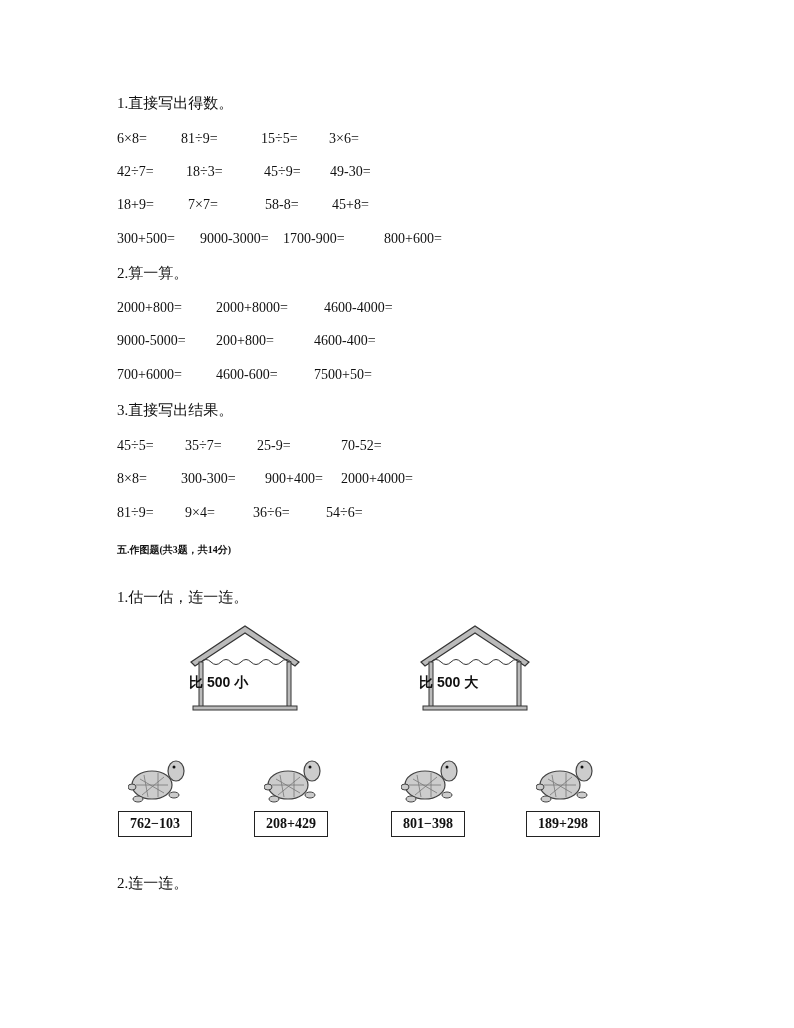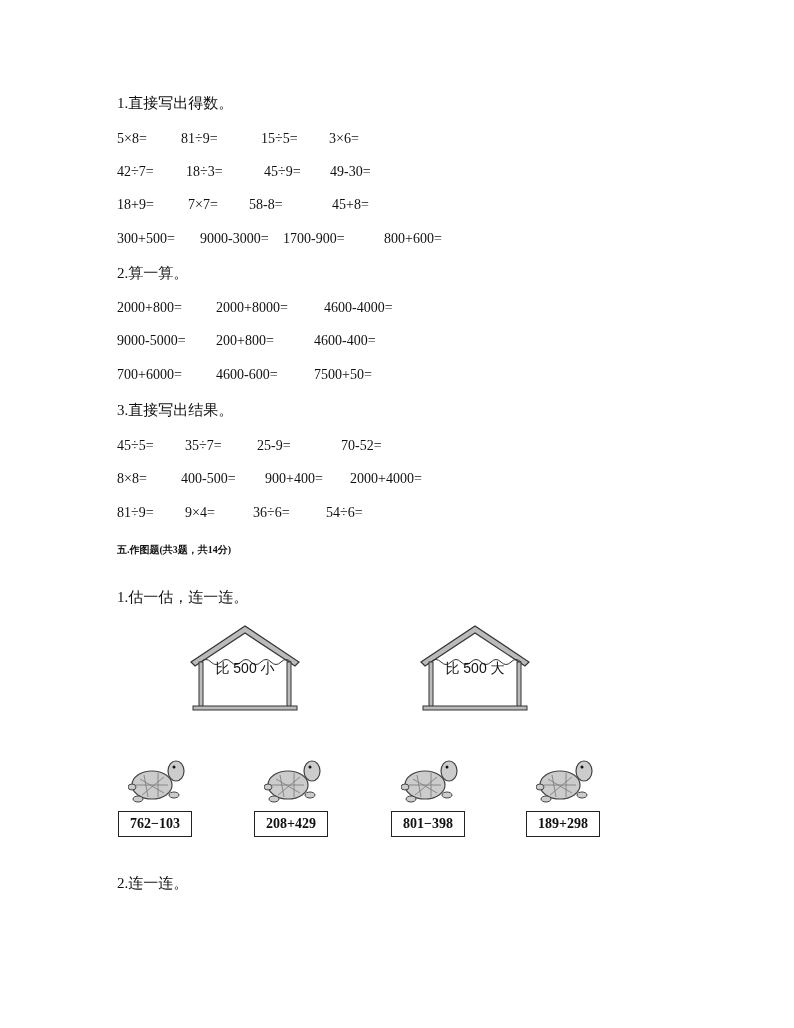--- a/index.html
+++ b/index.html
@@ -5,48 +5,48 @@
     html, body { margin: 0; padding: 0; background: #ffffff; }
     body { width: 794px; height: 1028px; position: relative; overflow: hidden;
            font-family: "Liberation Serif", "DejaVu Serif", serif; color: #111; }
     .line { position: absolute; left: 117px; font-size: 14px; white-space: nowrap; }
     .heading { font-size: 15px; }
     .bold { font-weight: bold; font-size: 10px; }
     .row { position: absolute; left: 117px; height: 20px; font-size: 14px; }
     .row span { position: absolute; top: 0; white-space: nowrap; }
     .house { position: absolute; width: 112px; height: 90px; }
     .house svg { position: absolute; left: 0; top: 0; }
-    .house-label { position: absolute; left: 0; width: 112px; top: 36px; text-align: center;
-                   font-size: 14px; font-weight: normal; font-family: "Liberation Sans", "DejaVu Sans", sans-serif; }
+    .house-label { position: absolute; left: 0; width: 112px; top: 50px; text-align: left;
+                   font-size: 14px; font-weight: bold; font-family: "Liberation Sans", "DejaVu Sans", sans-serif; }
     .turtle { position: absolute; width: 75px; height: 90px; }
     .turtle svg { position: absolute; left: 10px; top: 0; }
     .expr-box { position: absolute; left: 0; top: 54px; width: 72px; height: 24px;
                 border: 1.5px solid #222; text-align: center; line-height: 24px;
                 font-weight: bold; font-size: 14px; background: #fff; }
   </style>
 </head>
 <body>
 
 <div class="line heading" style="top:94px">1.直接写出得数。</div>
 <div class="row" style="top:131px">
-  <span style="left:0">5×8=</span>
+  <span style="left:0">6×8=</span>
   <span style="left:64px">81÷9=</span>
   <span style="left:144px">15÷5=</span>
   <span style="left:212px">3×6=</span>
 </div>
 <div class="row" style="top:164px">
   <span style="left:0">42÷7=</span>
   <span style="left:69px">18÷3=</span>
   <span style="left:147px">45÷9=</span>
   <span style="left:213px">49-30=</span>
 </div>
 <div class="row" style="top:197px">
   <span style="left:0">18+9=</span>
   <span style="left:71px">7×7=</span>
-  <span style="left:132px">58-8=</span>
+  <span style="left:148px">58-8=</span>
   <span style="left:215px">45+8=</span>
 </div>
 <div class="row" style="top:231px">
   <span style="left:0">300+500=</span>
   <span style="left:83px">9000-3000=</span>
   <span style="left:166px">1700-900=</span>
   <span style="left:267px">800+600=</span>
 </div>
 
 <div class="line heading" style="top:264px">2.算一算。</div>
@@ -68,23 +68,23 @@
 
 <div class="line heading" style="top:401px">3.直接写出结果。</div>
 <div class="row" style="top:438px">
   <span style="left:0">45÷5=</span>
   <span style="left:68px">35÷7=</span>
   <span style="left:140px">25-9=</span>
   <span style="left:224px">70-52=</span>
 </div>
 <div class="row" style="top:471px">
   <span style="left:0">8×8=</span>
-  <span style="left:64px">400-500=</span>
+  <span style="left:64px">300-300=</span>
   <span style="left:148px">900+400=</span>
-  <span style="left:233px">2000+4000=</span>
+  <span style="left:224px">2000+4000=</span>
 </div>
 <div class="row" style="top:505px">
   <span style="left:0">81÷9=</span>
   <span style="left:68px">9×4=</span>
   <span style="left:136px">36÷6=</span>
   <span style="left:209px">54÷6=</span>
 </div>
 
 <div class="line bold" style="top:543px">五.作图题(共3题，共14分)</div>
 <div class="line heading" style="top:588px">1.估一估，连一连。</div>

